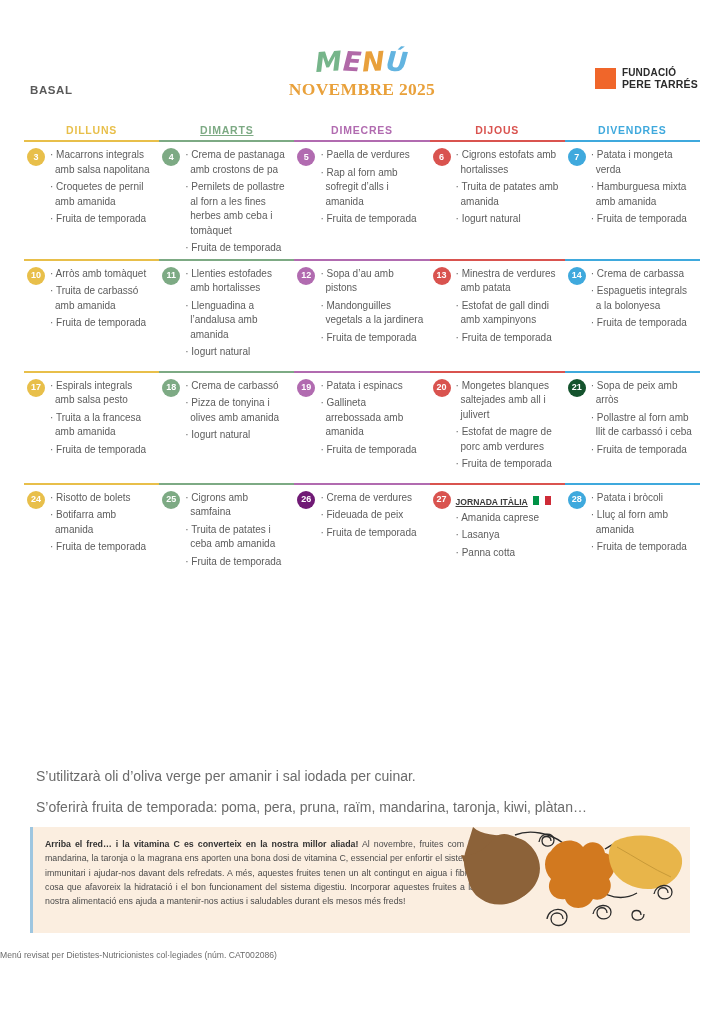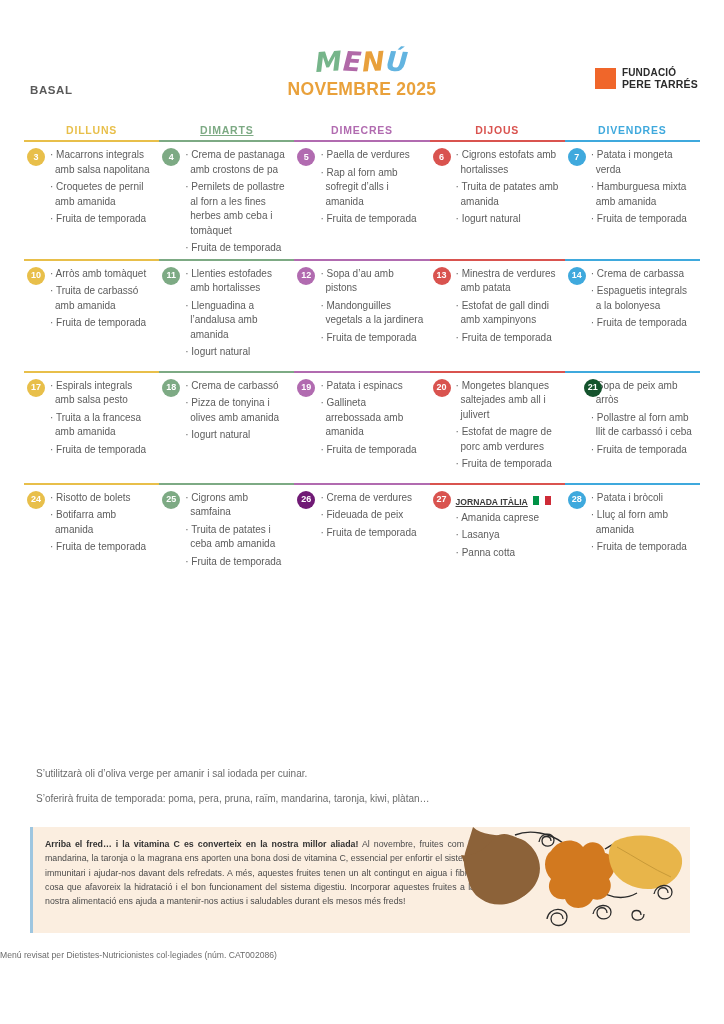--- a/index.html
+++ b/index.html
@@ -49,20 +49,21 @@
   .ml1 { color: #76b58a; transform: rotate(-4deg); }
   .ml2 { color: #b169a8; transform: rotate(3deg); }
   .ml3 { color: #e8a03c; transform: rotate(-3deg); }
   .ml4 { color: #63b4e0; transform: rotate(4deg); }
   .month-word {
     margin-top: 4px;
     font-size: 17.5px;
     font-weight: bold;
     color: #e9a13b;
     letter-spacing: 0.3px;
+    font-family: Liberation Serif, serif;
   }
 
   .logo {
     position: absolute;
     right: 26px;
     top: 68px;
     display: flex;
     align-items: center;
     gap: 6px;
   }
@@ -169,21 +170,21 @@
   }
 
   
   .notes {
     position: absolute;
     left: 36px;
     top: 766px;
     width: 640px;
   }
   .note-line {
-    font-size: 10px;
+    font-size: 14px;
     color: #6b6b6b;
     line-height: 1.5;
     margin-bottom: 10px;
   }
 
   
   .highlight {
     position: absolute;
     left: 30px;
     top: 827px;
@@ -384,21 +385,21 @@
         </div>
         <div class="day-cell">
           <div class="day-badge" style="background: rgb(217, 83, 79);">20</div>
           <ul class="dish-list">
             <li class="dish">Mongetes blanques saltejades amb all i julivert</li>
             <li class="dish">Estofat de magre de porc amb verdures</li>
             <li class="dish">Fruita de temporada</li>
           </ul>
         </div>
         <div class="day-cell">
-          <div class="day-badge" style="background: #14532d; margin-left: 16px;">21</div>
+          <div class="day-badge" style="background: #14532d;">21</div>
           <ul class="dish-list">
             <li class="dish">Sopa de peix amb arròs</li>
             <li class="dish">Pollastre al forn amb llit de carbassó i ceba</li>
             <li class="dish">Fruita de temporada</li>
           </ul>
         </div>
       </div>
       <div class="rule-row">
         <div class="rule-seg" style="background: rgb(232, 191, 74);"></div>
         <div class="rule-seg" style="background: rgb(125, 170, 132);"></div>

